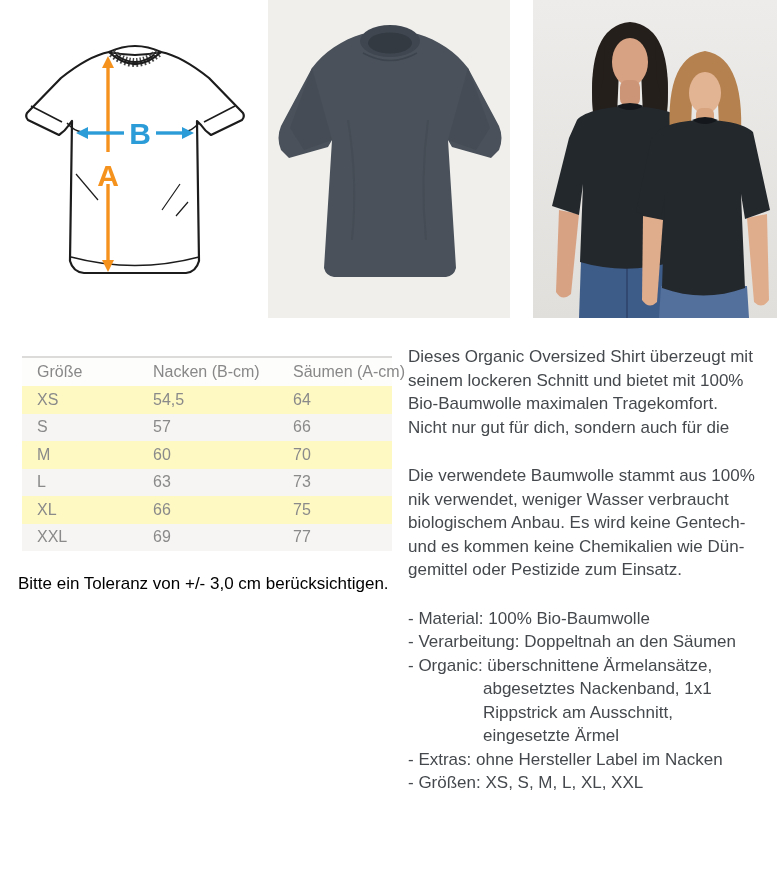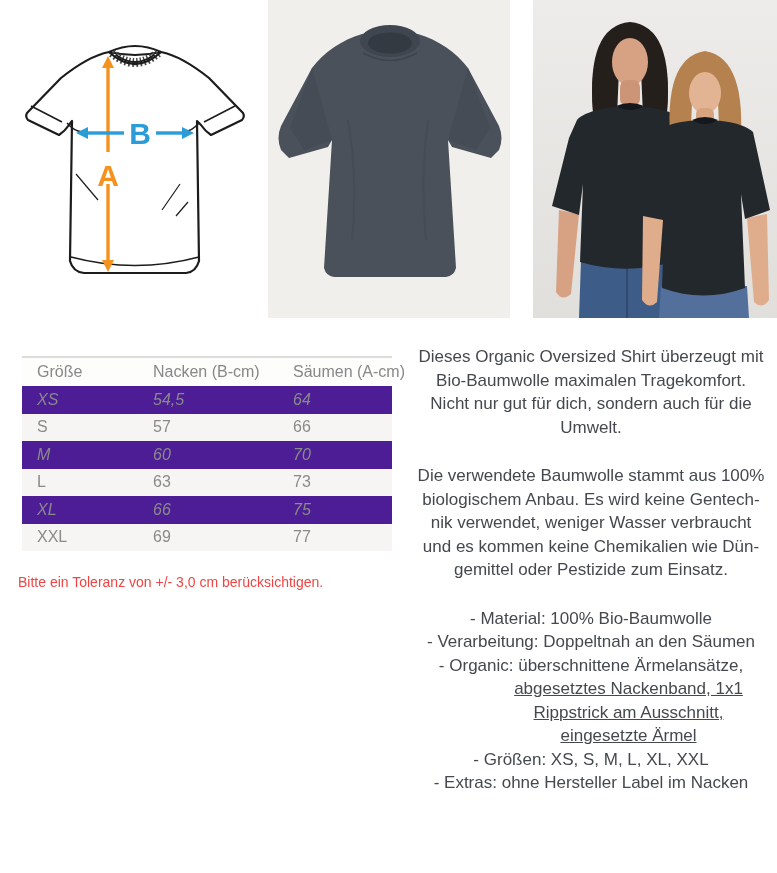--- a/index.html
+++ b/index.html
@@ -11,31 +11,31 @@
   .diagram { position: absolute; left: 18px; top: 14px; }
   .product-photo { position: absolute; left: 268px; top: 0; }
   .models-photo { position: absolute; left: 533px; top: 0; }
 
   
   .size-table { position: absolute; left: 22px; top: 356px; width: 370px;
                 border-top: 2px solid #dddbd9; font-size: 16px; color: #8a8a8a; }
   .size-table .row { display: grid; grid-template-columns: 116px 140px 1fr; height: 27.5px; align-items: center; }
   .size-table .row > div { padding-left: 15px; white-space: nowrap; }
   .size-table .row.head { background: #fdfdfc; color: #888; height: 28px; }
-  .size-table .row.stripe { background: #4c1d95; font-style: italic; }
+  .size-table .row.stripe { background: #fef9c3; }
   .size-table .row.light { background: #f6f5f3; }
 
-  .tolerance-note { position: absolute; left: 18px; top: 574px; font-size: 14px; color: #ef4444; white-space: nowrap; }
+  .tolerance-note { position: absolute; left: 18px; top: 574px; font-size: 17px; color: #000000; white-space: nowrap; }
 
   
   .description { position: absolute; left: 408px; top: 345px; width: 366px;
                  font-size: 17px; line-height: 23.5px; color: #45494d; }
   .description .para { margin: 0 0 25px 0; }
-  .description .line { white-space: nowrap; text-align: center; }
-  .description .line.indent { padding-left: 75px; text-decoration: underline; }
+  .description .line { white-space: nowrap; }
+  .description .line.indent { padding-left: 75px; }
 </style>
 </head>
 <body>
 
 <div class="page">
 
   <svg class="diagram" width="230" height="292" viewBox="0 0 230 292">
     <g fill="#ffffff" stroke="#1c1c1c" stroke-width="2.2" stroke-linejoin="round">
       <path d="M 91,38 C 76,41 58,52 43,64 L 9,99 Q 7,103 10,106 L 41,121 Q 47,117 51,111 L 54,107
                L 52,247 Q 55,258 66,259 L 168,259 Q 178,258 181,247 L 179,107 L 183,111
@@ -156,36 +156,36 @@
       <div>69</div>
       <div>77</div>
     </div>
   </div>
 
   <div class="tolerance-note">Bitte ein Toleranz von +/- 3,0 cm berücksichtigen.</div>
 
   <div class="description">
     <div class="para">
       <div class="line">Dieses Organic Oversized Shirt überzeugt mit</div>
+      <div class="line">seinem lockeren Schnitt und bietet mit 100%</div>
       <div class="line">Bio-Baumwolle maximalen Tragekomfort.</div>
       <div class="line">Nicht nur gut für dich, sondern auch für die</div>
-      <div class="line">Umwelt.</div>
     </div>
     <div class="para">
       <div class="line">Die verwendete Baumwolle stammt aus 100%</div>
+      <div class="line">nik verwendet, weniger Wasser verbraucht</div>
       <div class="line">biologischem Anbau. Es wird keine Gentech-</div>
-      <div class="line">nik verwendet, weniger Wasser verbraucht</div>
       <div class="line">und es kommen keine Chemikalien wie Dün-</div>
       <div class="line">gemittel oder Pestizide zum Einsatz.</div>
     </div>
     <div class="para">
       <div class="line">- Material: 100% Bio-Baumwolle</div>
       <div class="line">- Verarbeitung: Doppeltnah an den Säumen</div>
       <div class="line">- Organic: überschnittene Ärmelansätze,</div>
       <div class="line indent">abgesetztes Nackenband, 1x1</div>
       <div class="line indent">Rippstrick am Ausschnitt,</div>
       <div class="line indent">eingesetzte Ärmel</div>
+      <div class="line">- Extras: ohne Hersteller Label im Nacken</div>
       <div class="line">- Größen: XS, S, M, L, XL, XXL</div>
-      <div class="line">- Extras: ohne Hersteller Label im Nacken</div>
     </div>
   </div>
 
 </div>
 
 </body></html>

